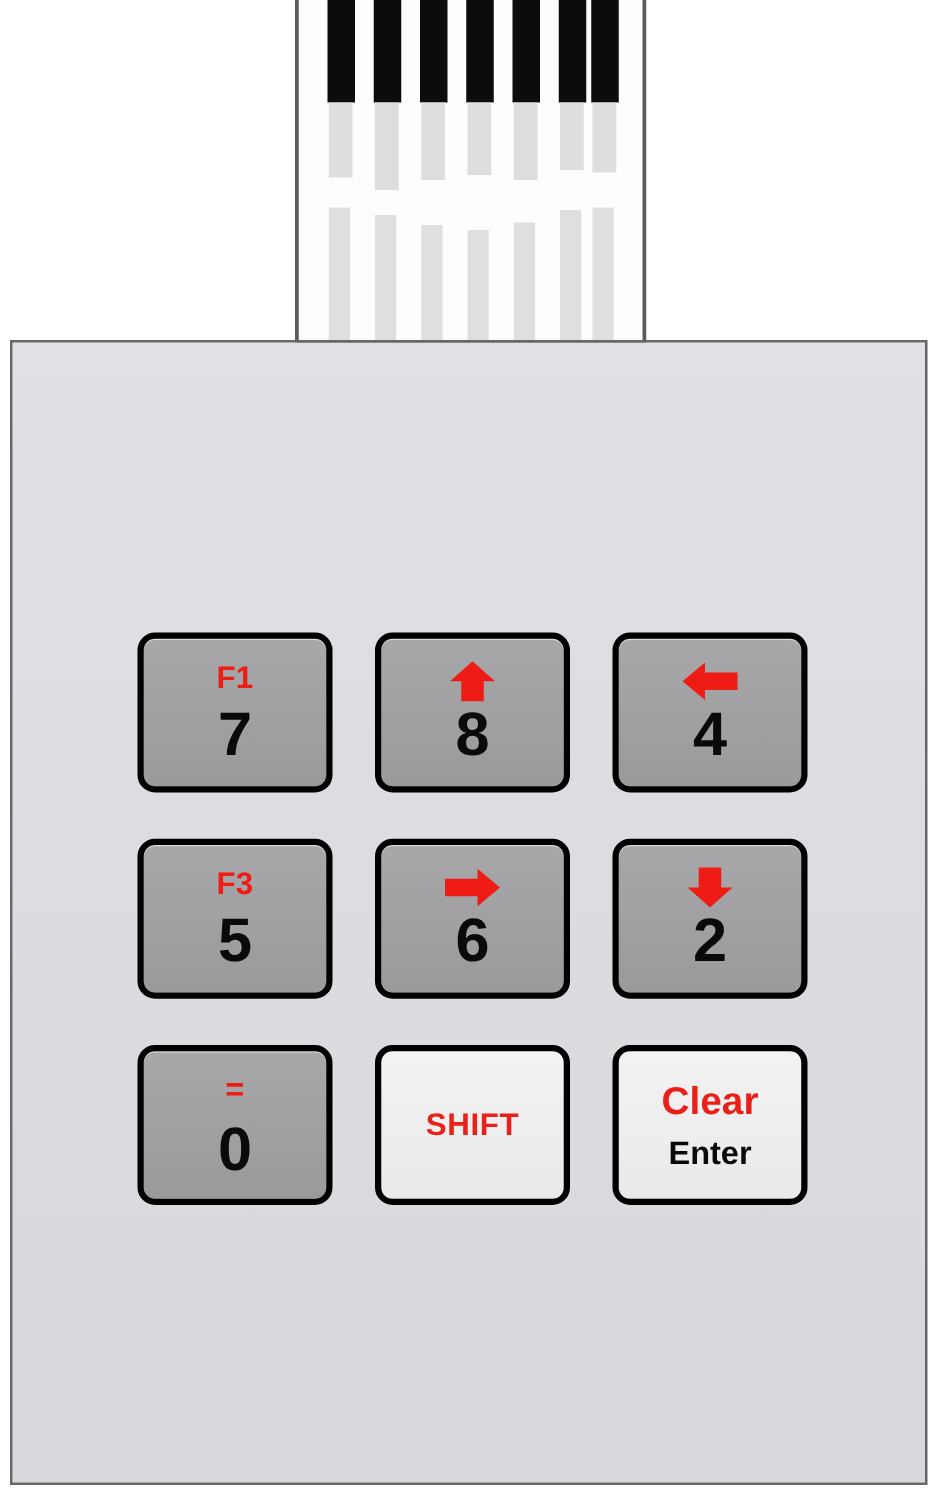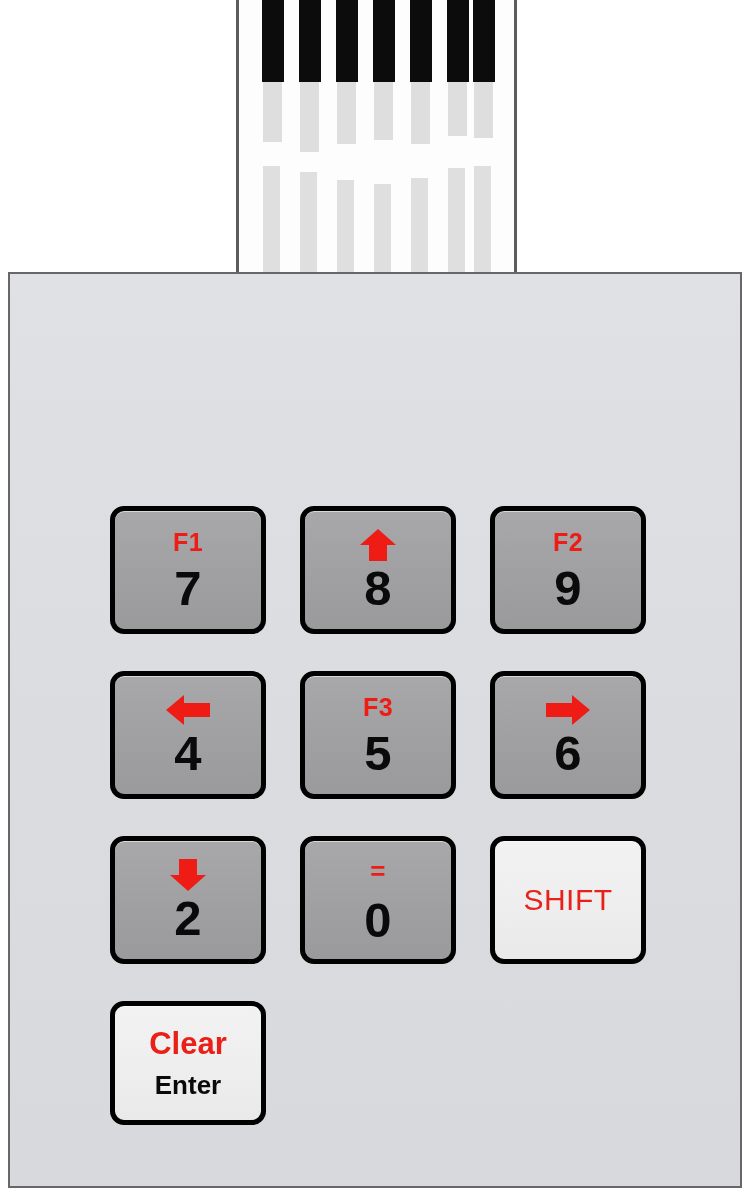--- a/index.html
+++ b/index.html
@@ -147,22 +147,22 @@
     display: flex;
     align-items: center;
     justify-content: center;
     margin-bottom: 2px;
   }
   .arrow-wrap svg { display: block; }
 
   
   .shift-label {
     color: #e8221b;
-    font-weight: normal;
-    font-size: 30px;
+    font-weight: bold;
+    font-size: 25px;
     line-height: 1;
     letter-spacing: 0.5px;
   }
   .clear-label {
     color: #ea1f18;
     font-weight: bold;
     font-size: 31px;
     line-height: 1;
     margin-bottom: 13px;
   }
@@ -220,24 +220,20 @@
 
       <div class="key gray">
         <span class="arrow-wrap">
           <svg width="40" height="34" viewBox="0 0 40 34" aria-hidden="true">
             <polygon points="20,1 38,17 29,17 29,33 11,33 11,17 2,17" fill="#ee1c15"></polygon>
           </svg>
         </span>
         <span class="legend-main">8</span>
       </div>
 
-      <div class="key gray">
-        <span class="legend-top">F2</span>
-        <span class="legend-main">9</span>
-      </div>
 
       <div class="key gray">
         <span class="arrow-wrap">
           <svg width="46" height="32" viewBox="0 0 46 32" aria-hidden="true">
             <polygon points="1,16 19,1 19,9 45,9 45,23 19,23 19,31" fill="#ee1c15"></polygon>
           </svg>
         </span>
         <span class="legend-main">4</span>
       </div>
 

